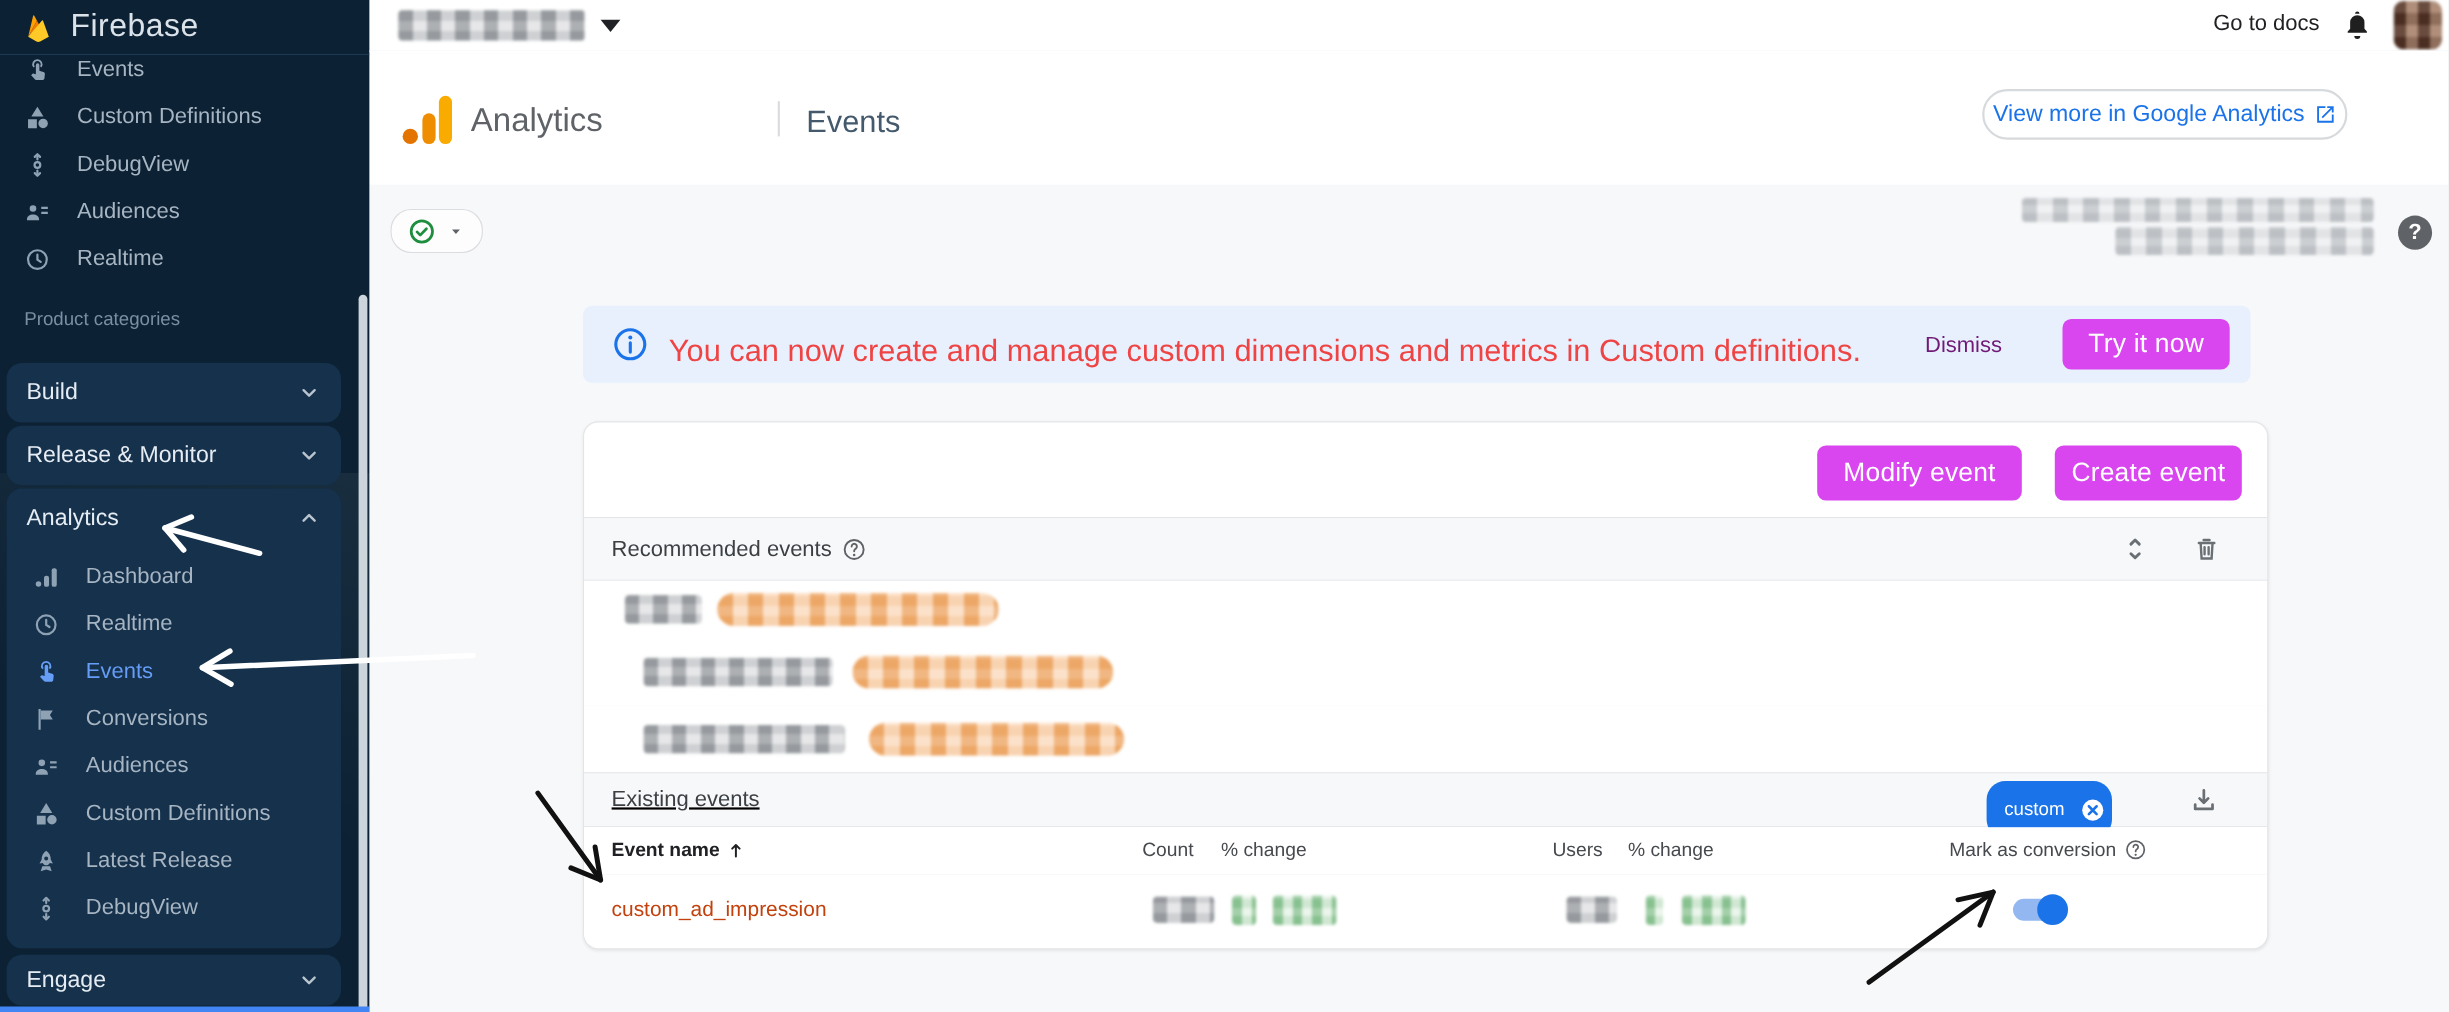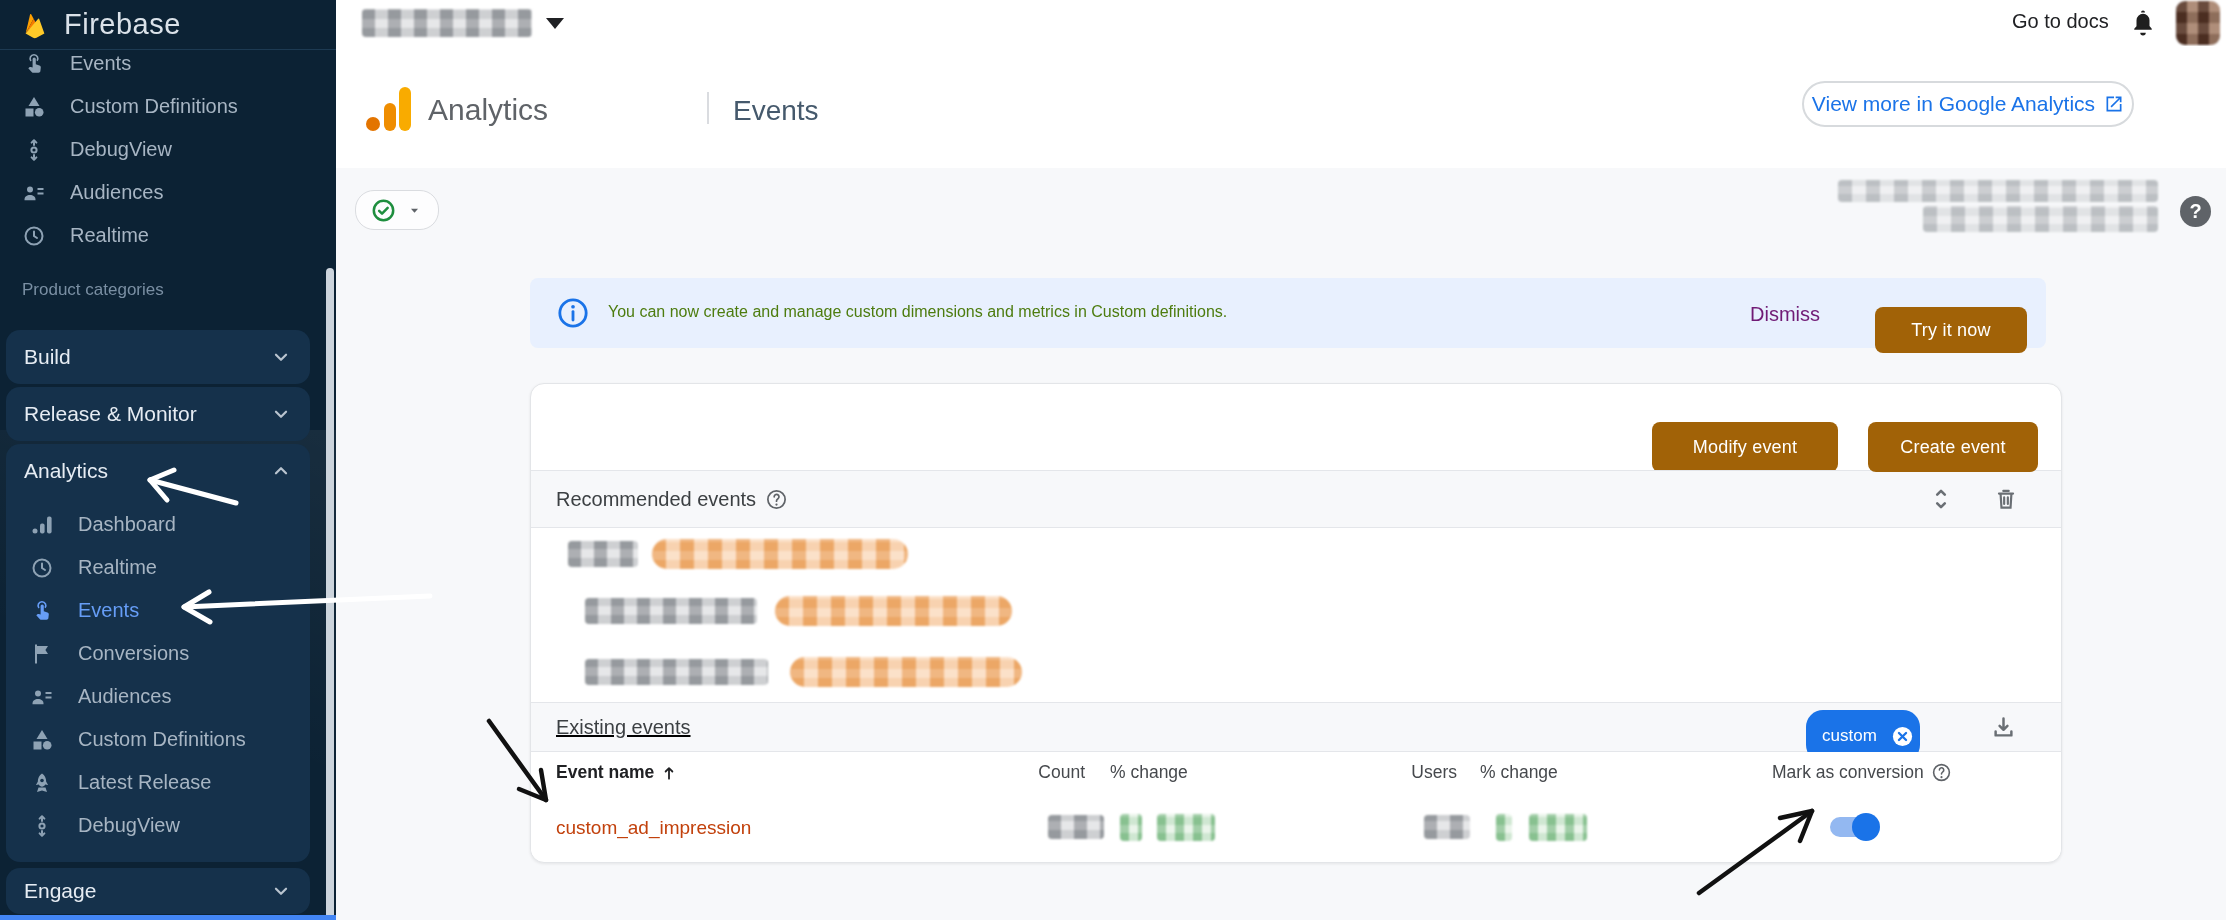--- a/index.html
+++ b/index.html
@@ -47,28 +47,28 @@
     justify-content:center;gap:9px;box-sizing:border-box;cursor:pointer;}
 
   
   .content-bg{left:336px;top:168px;width:1890px;height:752px;background:#f7f8fa;}
   .filter-chip{left:355px;top:190px;width:82px;height:38px;background:#fdfdfe;border:1px solid #dadce0;
     border-radius:19px;display:flex;align-items:center;justify-content:center;gap:10px;cursor:pointer;}
   .help-filled{left:2180px;top:196px;width:31px;height:31px;border-radius:50%;background:#5f6368;
     color:#fff;font-size:20px;font-weight:700;display:flex;align-items:center;justify-content:center;cursor:pointer;}
 
   .banner{left:530px;top:278px;width:1516px;height:70px;background:#e8f0fe;border-radius:8px;}
-  .banner-msg{left:608px;top:303px;font-size:16px;color:#4d7c0f;}
+  .banner-msg{left:608px;top:303px;font-size:28px;color:#ef4444;}
   .dismiss{left:1750px;top:303px;font-size:20px;font-weight:500;color:#701a75;cursor:pointer;}
   .try-btn{left:1875px;top:290px;width:152px;height:46px;border-radius:6px;}
 
   .card{left:530px;top:383px;width:1532px;height:480px;background:#fff;border:1px solid #e3e5e8;
     border-radius:14px;box-sizing:border-box;box-shadow:0 1px 3px rgba(0,0,0,.08);}
-  .btn-blue{background:#a16207;color:#fff;border-radius:8px;display:flex;align-items:center;
-    justify-content:center;font-size:18px;font-weight:500;letter-spacing:.2px;cursor:pointer;margin-top:17px;}
+  .btn-blue{background:#d946ef;color:#fff;border-radius:8px;display:flex;align-items:center;
+    justify-content:center;font-size:24px;font-weight:500;letter-spacing:.2px;cursor:pointer;}
   .band{background:#f7f8fa;border-top:1px solid #e4e6ea;border-bottom:1px solid #e4e6ea;
     display:flex;align-items:center;box-sizing:border-box;}
   .band-title{font-size:20px;color:#3c4043;}
   .gray-ic{color:#6a6f74;cursor:pointer;}
   .row-sep{border-bottom:1px solid #e8eaed;}
 
   .chip-custom{left:1806px;top:710px;width:114px;height:52px;background:#1a73e8;border-radius:17px;
     display:flex;align-items:center;box-sizing:border-box;padding:0 6px 0 16px;
     justify-content:space-between;cursor:pointer;}
   .chip-custom .txt{color:#fff;font-size:17px;font-weight:500;}

